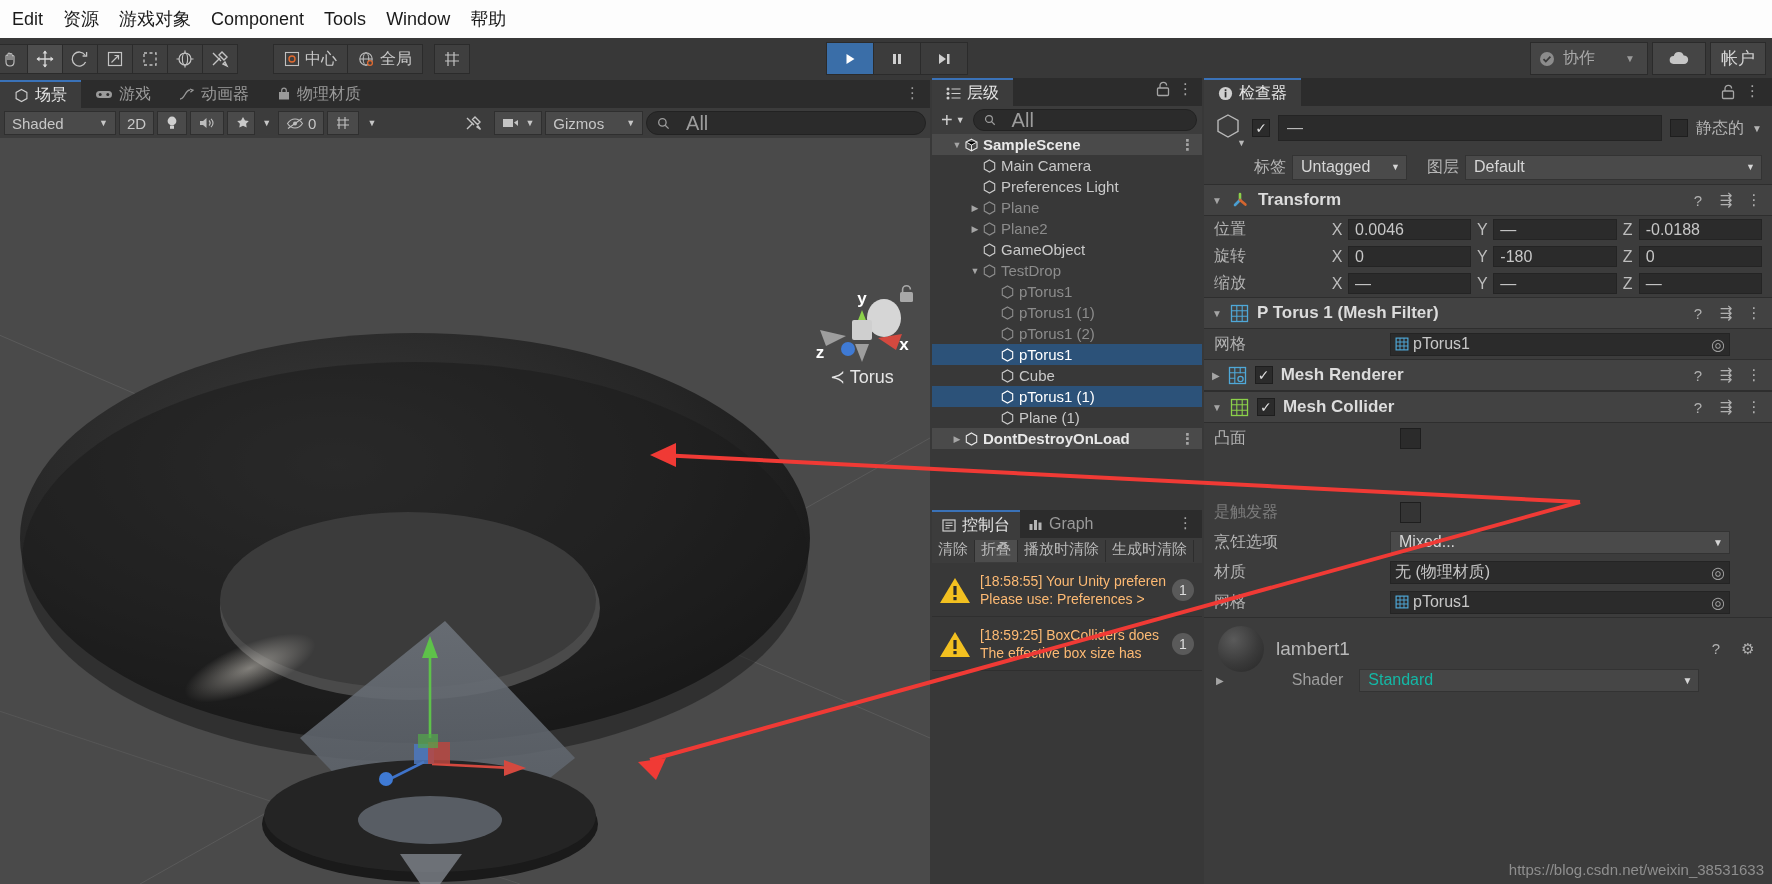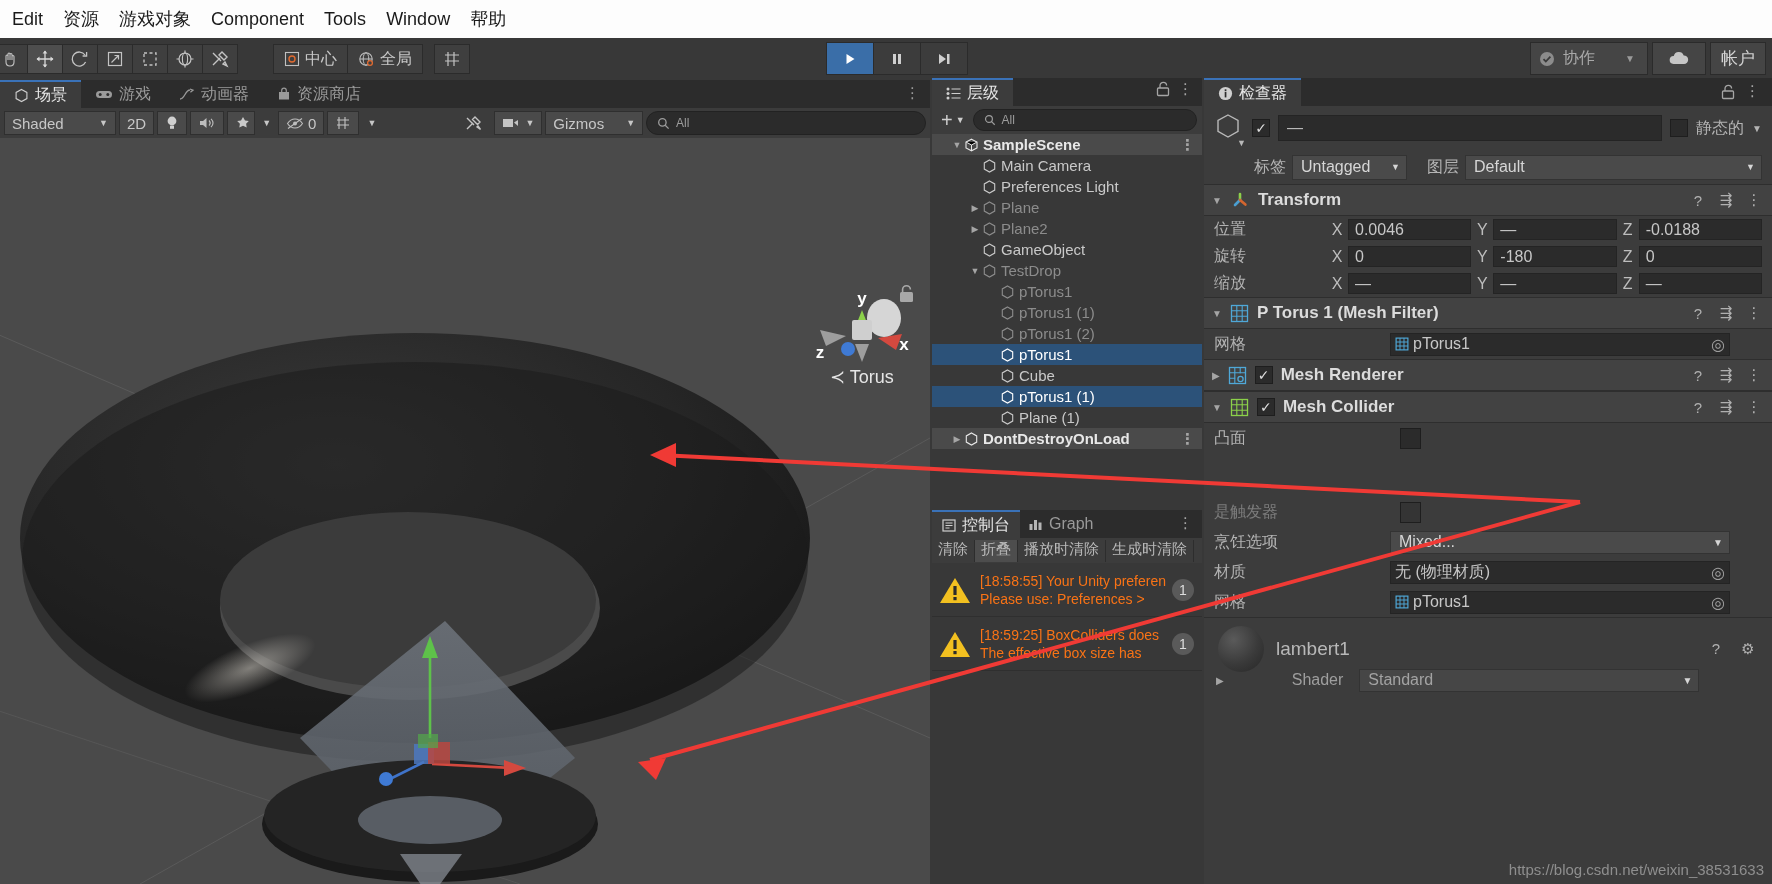--- a/index.html
+++ b/index.html
@@ -41,21 +41,21 @@
   .tab.sel { background:#3c3c3c; color:#e4e4e4; border-top:2px solid #3a72b8; }
 
   
   .sceneview { position:absolute; left:0; top:108px; width:930px; height:776px; background:#3c3c3c; }
   .scenebar { position:absolute; left:0; top:0; width:930px; height:30px; background:#3c3c3c;
     display:flex; align-items:center; gap:3px; padding:0 4px; }
   .sbtn { height:24px; background:#4a4a4a; border:1px solid #2f2f2f; color:#c7c7c7;
     font-size:15px; display:flex; align-items:center; justify-content:center; padding:0 7px; gap:4px;}
   .sbtn.flat { background:#3c3c3c; border-color:transparent; }
   .searchbox { flex:1; height:24px; background:#2b2b2b; border:1px solid #222; border-radius:12px;
-    display:flex; align-items:center; padding:0 10px; gap:6px; color:#9d9d9d; font-size:12px; }
+    display:flex; align-items:center; padding:0 10px; gap:16px; color:#9d9d9d; font-size:20px; }
   .viewport { position:absolute; left:0; top:30px; width:930px; height:746px;
     background:#4b4b4b; overflow:hidden; }
 
   
   .hier { position:absolute; left:932px; top:78px; width:270px; height:430px; background:#86efac; }
   .hierhdr { position:absolute; left:0; top:0; width:270px; height:28px; background:#2c2c2c;
     display:flex; align-items:center; }
   .hiertoolrow { position:absolute; left:0; top:28px; width:270px; height:28px; background:#3c3c3c;
     display:flex; align-items:center; gap:4px; padding:0 5px; }
   .hlist { position:absolute; left:0; top:56px; width:270px; height:374px; background:#383838;
@@ -73,21 +73,21 @@
   .conhdr { position:absolute; left:0; top:0; width:270px; height:28px; background:#2c2c2c;
     display:flex; align-items:flex-end; }
   .conbar { position:absolute; left:0; top:28px; width:270px; height:25px; background:#3c3c3c;
     display:flex; align-items:center; }
   .cbtn { height:22px; padding:0 6px; display:flex; color:#b9b9b9;
     font-size:15px; background:#3c3c3c; border-right:1px solid #2d2d2d; white-space:nowrap;}
   .cbtn.on { background:#4d4d4d; }
   .conlist { position:absolute; left:0; top:53px; width:270px; height:321px; background:#383838; }
   .logrow { height:54px; display:flex; align-items:center; gap:8px; padding:0 6px;
     border-bottom:1px solid #2f2f2f; }
-  .logtxt { font-size:14px; color:#f97316; line-height:18px; overflow:hidden; white-space:nowrap; }
+  .logtxt { font-size:14px; color:#fdba74; line-height:18px; overflow:hidden; white-space:nowrap; }
 
   
   .insp { position:absolute; left:1204px; top:78px; width:568px; height:806px; background:#383838; }
   .insphdr { position:absolute; left:0; top:0; width:568px; height:28px; background:#2c2c2c;
     display:flex; align-items:flex-end; }
   .inspbody { position:absolute; left:0; top:28px; width:568px; height:778px; background:#3c3c3c; }
   .namerow { height:44px; display:flex; align-items:center; gap:8px; padding:0 10px; }
   .namefield { flex:1; height:26px; background:#2b2b2b; border:1px solid #242424;
     color:#bdbdbd; font-size:16px; display:flex; align-items:center; padding:0 8px; }
   .chk { width:18px; height:18px; background:#2b2b2b; border:1px solid #1e1e1e;
@@ -260,21 +260,21 @@
       <svg width="16" height="13" viewBox="0 0 16 13">
           <path d="M1 11c5 0 5-9 10-9M11 1l3 1.2-2.6 2" fill="none" stroke="#9a9a9a" stroke-width="1.3"></path>
         </svg>
       <span>动画器</span>
     </div>
     <div class="tab">
       <svg width="14" height="14" viewBox="0 0 14 14">
           <path d="M2 5h10v7.5H2z" fill="#9a9a9a"></path>
           <path d="M4.7 5V3.5a2.3 2.3 0 014.6 0V5" fill="none" stroke="#9a9a9a" stroke-width="1.2"></path>
         </svg>
-      <span>资源商店</span>
+      <span>物理材质</span>
     </div>
     <div style="flex:1;"></div>
     <div style="padding:0 10px 6px 0; color:#9a9a9a; font-size:15px;">⋮</div>
   </div>
 
   <div class="sceneview">
 
     <div class="scenebar">
       <div class="sbtn" style="width:112px; justify-content:space-between;">
         <span>Shaded</span>
@@ -833,21 +833,21 @@
         <div class="matball"></div>
         <span style="color:#b8b8b8; font-size:19px;">lambert1</span>
         <div style="flex:1;"></div>
         <span class="iconbtn">?</span>
         <span class="iconbtn">⚙</span>
       </div>
       <div class="proprow" style="height:30px; margin-top:-14px;">
         <span style="color:#a5a5a5; font-size:10px; margin-left:2px;">▶</span>
         <span class="lbl" style="margin-left:62px; color:#9e9e9e;">Shader</span>
         <div class="dd" style="margin-left:10px; flex:1; max-width:340px; height:23px; background:#464646;">
-          <span style="color:#a3a3a3;">Standard</span>
+          <span style="color:#14b8a6;">Standard</span>
           <span style="font-size:10px;">▼</span>
         </div>
       </div>
 
 
       <div class="watermark">https://blog.csdn.net/weixin_38531633</div>
     </div>
   </div>
 
   <svg style="position:absolute; left:0; top:0; width:1772px; height:884px; pointer-events:none;">

